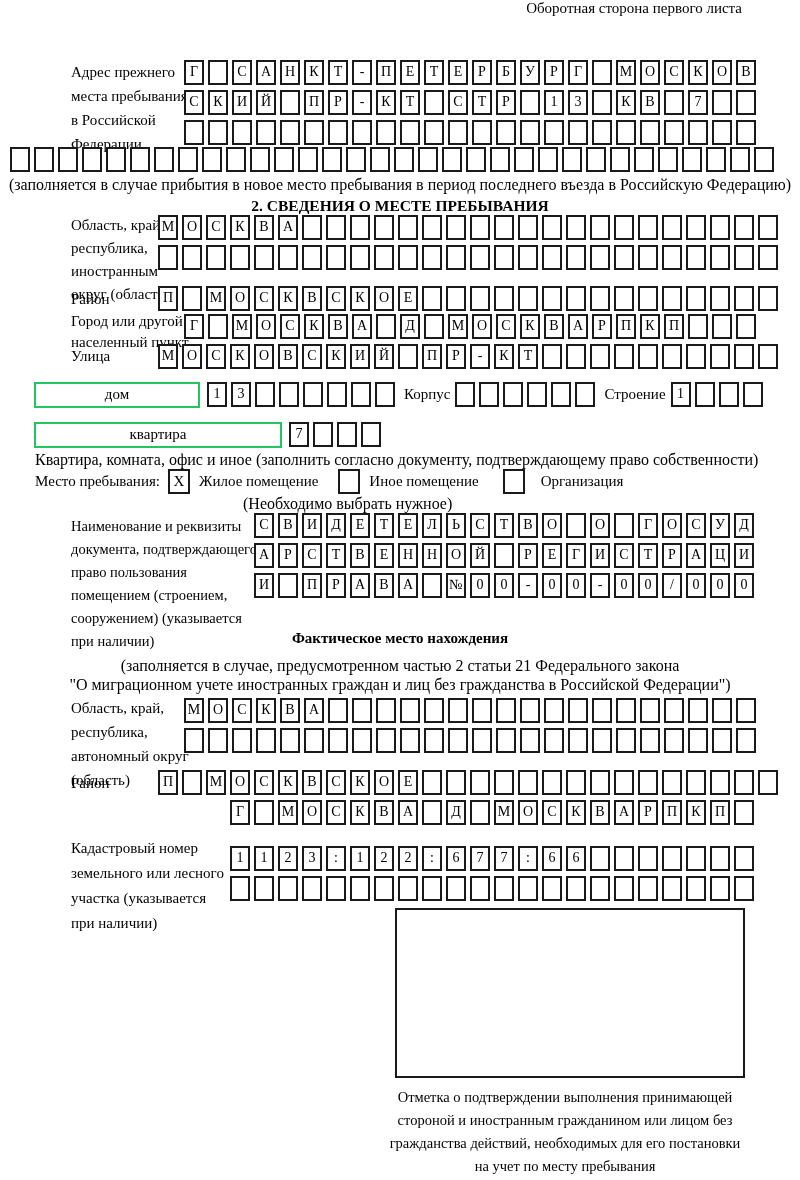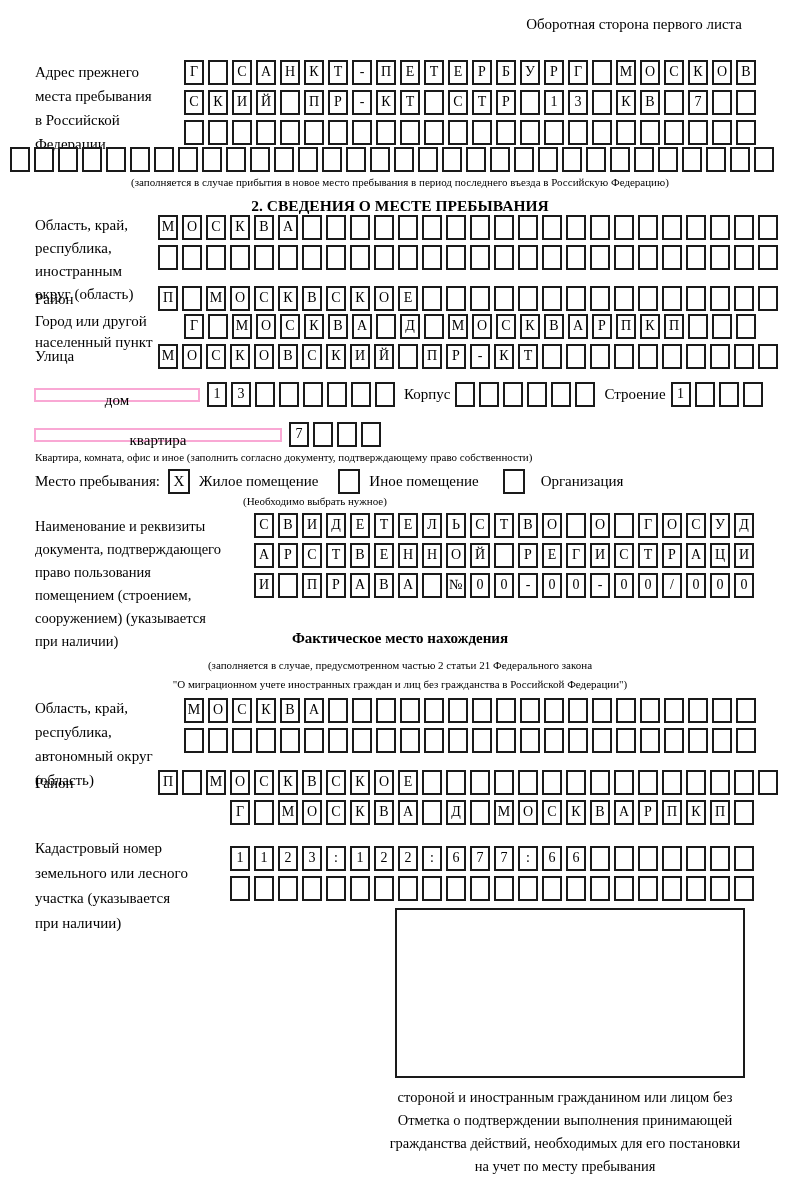--- a/index.html
+++ b/index.html
@@ -1,29 +1,29 @@
 <!DOCTYPE html>
 <html><head>
 <meta charset="utf-8">
 <style>
   html,body{margin:0;padding:0;background:#fff;}
   .page{position:relative;width:800px;height:1180px;background:#fff;color:#000;
         font-family:"Liberation Serif", "DejaVu Serif", serif;overflow:hidden;}
   .abs{position:absolute;}
-  .hdr{top:16px;left:0;width:790px;text-align:right;padding-right:48px;font-size:15px;box-sizing:border-box;}
-  .lbl{font-size:15px;line-height:24px;}
+  .hdr{top:0;left:0;width:790px;text-align:right;padding-right:48px;font-size:15px;box-sizing:border-box;}
+  .lbl{font-size:15px;line-height:24px;margin-left:36px;}
   .lbl div{white-space:nowrap;}
   .grid-row{white-space:nowrap;height:26px;margin-bottom:4px;}
   .cell{display:inline-block;width:20px;height:25px;box-sizing:border-box;border:2px solid #1a1a1a;
         margin-right:4px;text-align:center;font-size:14px;line-height:20px;vertical-align:top;background:#fff;}
-  .wbox{display:inline-block;box-sizing:border-box;border:2px solid #f9a8d4;height:14px;
+  .wbox{display:inline-block;box-sizing:border-box;border:2px solid #22c55e;height:26px;
         text-align:center;font-size:15px;line-height:21px;vertical-align:top;background:#fff;}
   .chk{display:inline-block;width:22px;height:25px;box-sizing:border-box;border:2px solid #1a1a1a;
        text-align:center;font-size:15px;line-height:20px;vertical-align:middle;background:#fff;}
-  .note{font-size:11px;}
+  .note{font-size:16px;}
   .center{width:100%;text-align:center;left:0;}
   .bold{font-weight:bold;}
   .flexrow{display:flex;align-items:center;}
   .seg-lbl{font-size:15px;margin:12px 5px;white-space:nowrap;}
   .stamp-box{box-sizing:border-box;border:2px solid #1a1a1a;background:#fff;}
   .cap{font-size:14.5px;line-height:23px;text-align:center;}
 </style>
 </head>
 <body>
 
@@ -138,19 +138,19 @@
     <div>участка (указывается</div>
     <div>при наличии)</div>
   </div>
   <div class="abs" style="top:846px;left:230px;">
     <div class="grid-row"><span class="cell">1</span><span class="cell">1</span><span class="cell">2</span><span class="cell">3</span><span class="cell">:</span><span class="cell">1</span><span class="cell">2</span><span class="cell">2</span><span class="cell">:</span><span class="cell">6</span><span class="cell">7</span><span class="cell">7</span><span class="cell">:</span><span class="cell">6</span><span class="cell">6</span><span class="cell"></span><span class="cell"></span><span class="cell"></span><span class="cell"></span><span class="cell"></span><span class="cell"></span><span class="cell"></span></div>
     <div class="grid-row"><span class="cell"></span><span class="cell"></span><span class="cell"></span><span class="cell"></span><span class="cell"></span><span class="cell"></span><span class="cell"></span><span class="cell"></span><span class="cell"></span><span class="cell"></span><span class="cell"></span><span class="cell"></span><span class="cell"></span><span class="cell"></span><span class="cell"></span><span class="cell"></span><span class="cell"></span><span class="cell"></span><span class="cell"></span><span class="cell"></span><span class="cell"></span><span class="cell"></span></div>
   </div>
 
   <div class="abs stamp-box" style="top:908px;left:395px;width:350px;height:170px;"></div>
   <div class="abs cap" style="top:1086px;left:350px;width:430px;">
+    <div>Отметка о подтверждении выполнения принимающей</div>
     <div>стороной и иностранным гражданином или лицом без</div>
-    <div>Отметка о подтверждении выполнения принимающей</div>
     <div>гражданства действий, необходимых для его постановки</div>
     <div>на учет по месту пребывания</div>
   </div>
 
 </div>
 
 </body></html>

